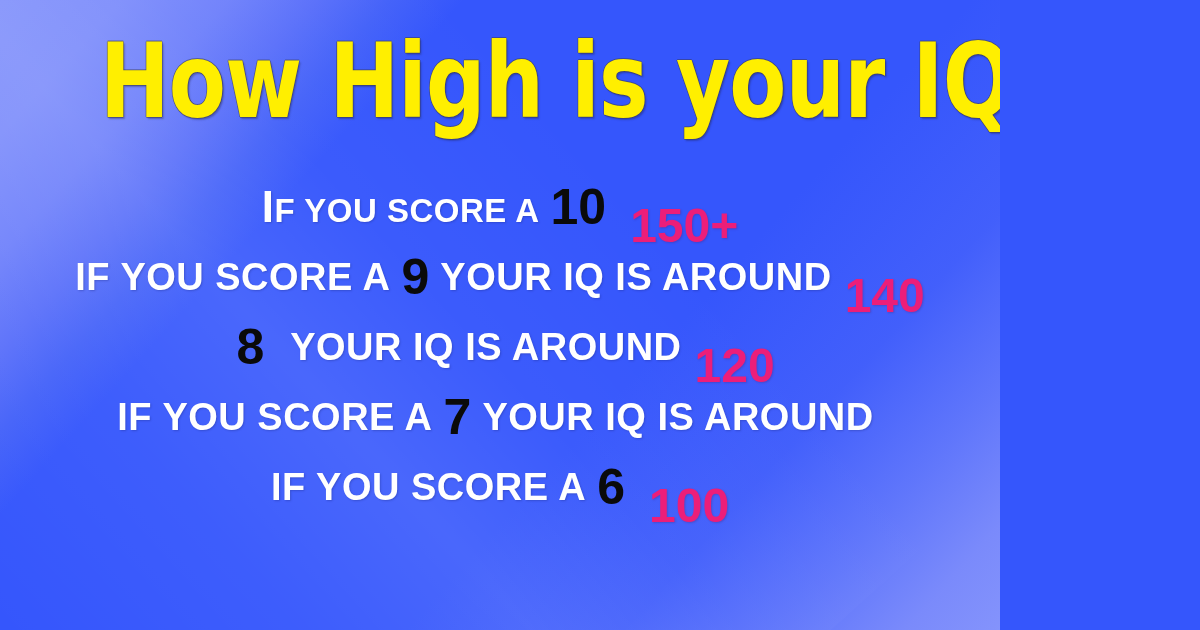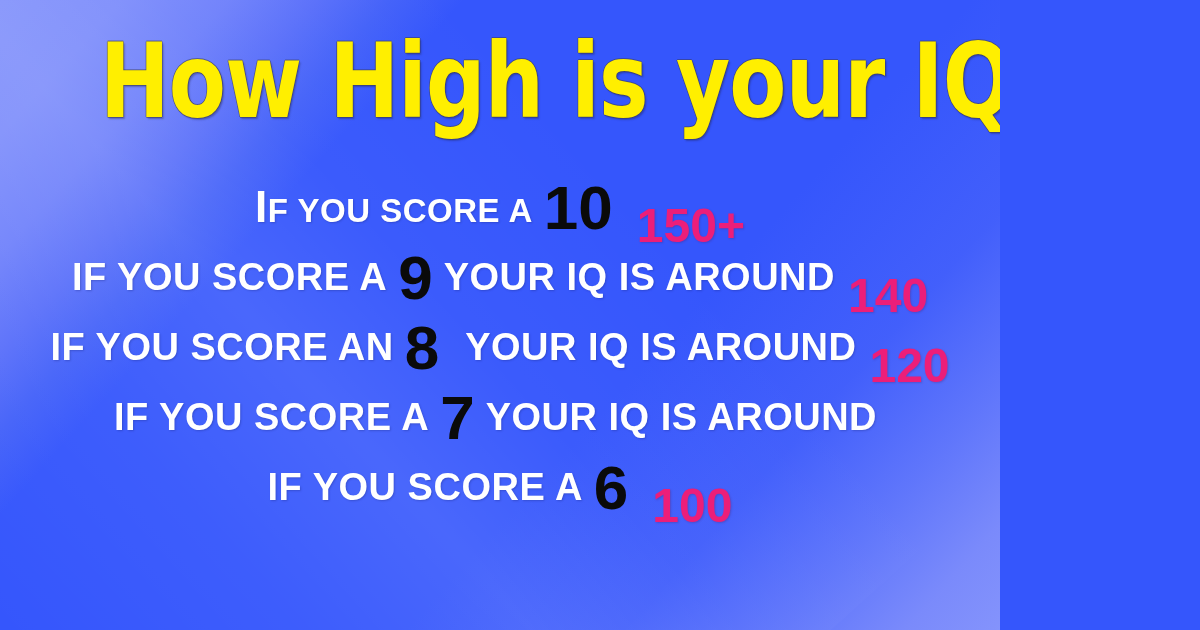--- a/index.html
+++ b/index.html
@@ -120,21 +120,21 @@
 
   
   .line--smallcaps .txt { font-size: 33px; }
   .line--smallcaps .cap { font-size: 44px; }
 
   .score {
     display: inline-block;
     color: #0a0a0a;
     font-family: "Liberation Sans", sans-serif;
     font-weight: 700;
-    font-size: 62px;
+    font-size: 50px;
     letter-spacing: 0px;
     text-shadow: none;
     padding: 0 2px;
   }
 
   .iqval {
     display: inline-block;
     color: #ec1e79;
     font-family: "Liberation Sans", sans-serif;
     font-weight: 700;
@@ -177,21 +177,20 @@
         <span class="txt">if you score a</span>
         <span class="sp"></span>
         <span class="score">9</span>
         <span class="sp"></span>
         <span class="txt">your iq is around</span>
         <span class="sp"></span>
         <span class="iqval">140</span>
       </div>
 
       <div class="line">
-        <span class="txt">if you score an</span>
         <span class="sp"></span>
         <span class="score">8</span>
         <span class="sp-wide"></span>
         <span class="txt">your iq is around</span>
         <span class="sp"></span>
         <span class="iqval">120</span>
       </div>
 
       <div class="line">
         <span class="txt">if you score a</span>

